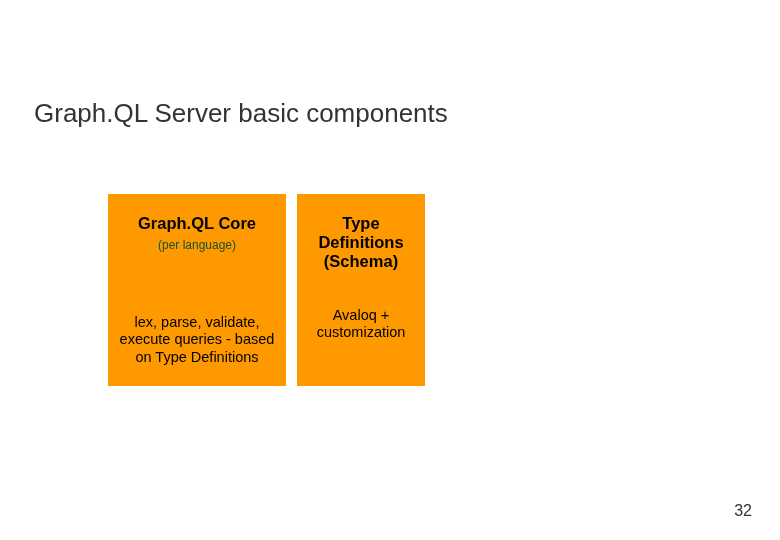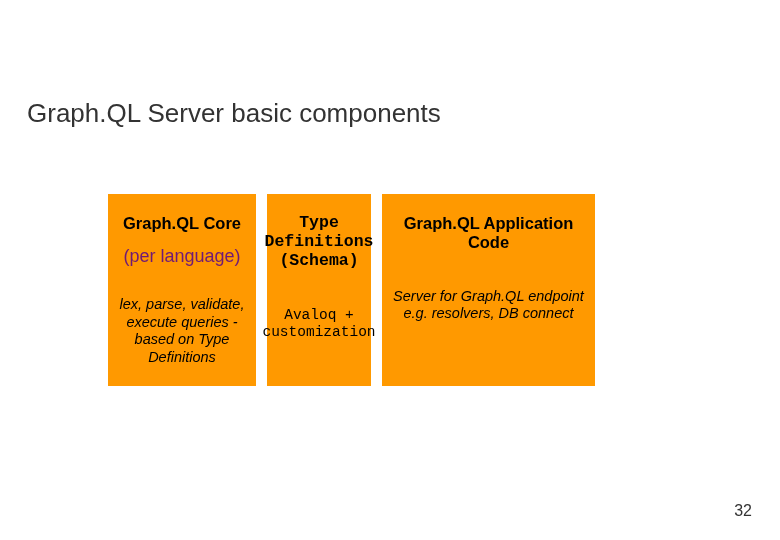--- a/index.html
+++ b/index.html
@@ -10,21 +10,21 @@
     body {
       width: 780px;
       height: 540px;
       background: #ffffff;
       font-family: Arial, Helvetica, sans-serif;
       position: relative;
     }
     .slide-title {
       position: absolute;
       top: 98px;
-      left: 27px;
+      left: 34px;
       font-size: 26px;
       color: #333333;
       font-weight: normal;
     }
     .boxes-container {
       position: absolute;
       top: 194px;
       left: 108px;
       display: flex;
       gap: 11px;
@@ -32,42 +32,40 @@
     .box {
       background: #ff9900;
       padding: 20px 8px 12px 8px;
       text-align: center;
       display: flex;
       flex-direction: column;
       align-items: center;
       height: 192px;
     }
     .box-1 {
-      width: 148px;
+      width: 178px;
     }
     .box-2 {
-      width: 104px;
-      font-family: Liberation Mono, monospace;
+      width: 128px;
     }
     .box-3 {
       width: 213px;
     }
     .box-title {
       font-weight: bold;
       font-size: 16.5px;
       color: #000000;
       line-height: 1.15;
     }
     .box-subtitle {
-      font-size: 18px;
-      color: #701a75;
-      margin-top: 13px;
+      font-size: 12px;
+      color: #14532d;
+      margin-top: 5px;
     }
     .box-desc {
-      font-style: italic;
       font-size: 14.5px;
       color: #000000;
       line-height: 1.2;
       margin-top: auto;
       padding-bottom: 8px;
     }
     .box-2 .box-title {
       margin-top: 0;
     }
     .box-2 .box-desc {
@@ -102,20 +100,16 @@
     <div class="box-title">Graph.QL Core</div>
     <div class="box-subtitle">(per language)</div>
     <div class="box-desc">lex, parse, validate, execute queries - based on Type Definitions</div>
   </div>
 
   <div class="box box-2">
     <div class="box-title">Type Definitions (Schema)</div>
     <div class="box-desc">Avaloq + customization</div>
   </div>
 
-  <div class="box box-3">
-    <div class="box-title">Graph.QL Application Code</div>
-    <div class="box-desc">Server for Graph.QL endpoint e.g. resolvers, DB connect</div>
-  </div>
 
 </div>
 
 <div class="page-number">32</div>
 
 </body></html>

